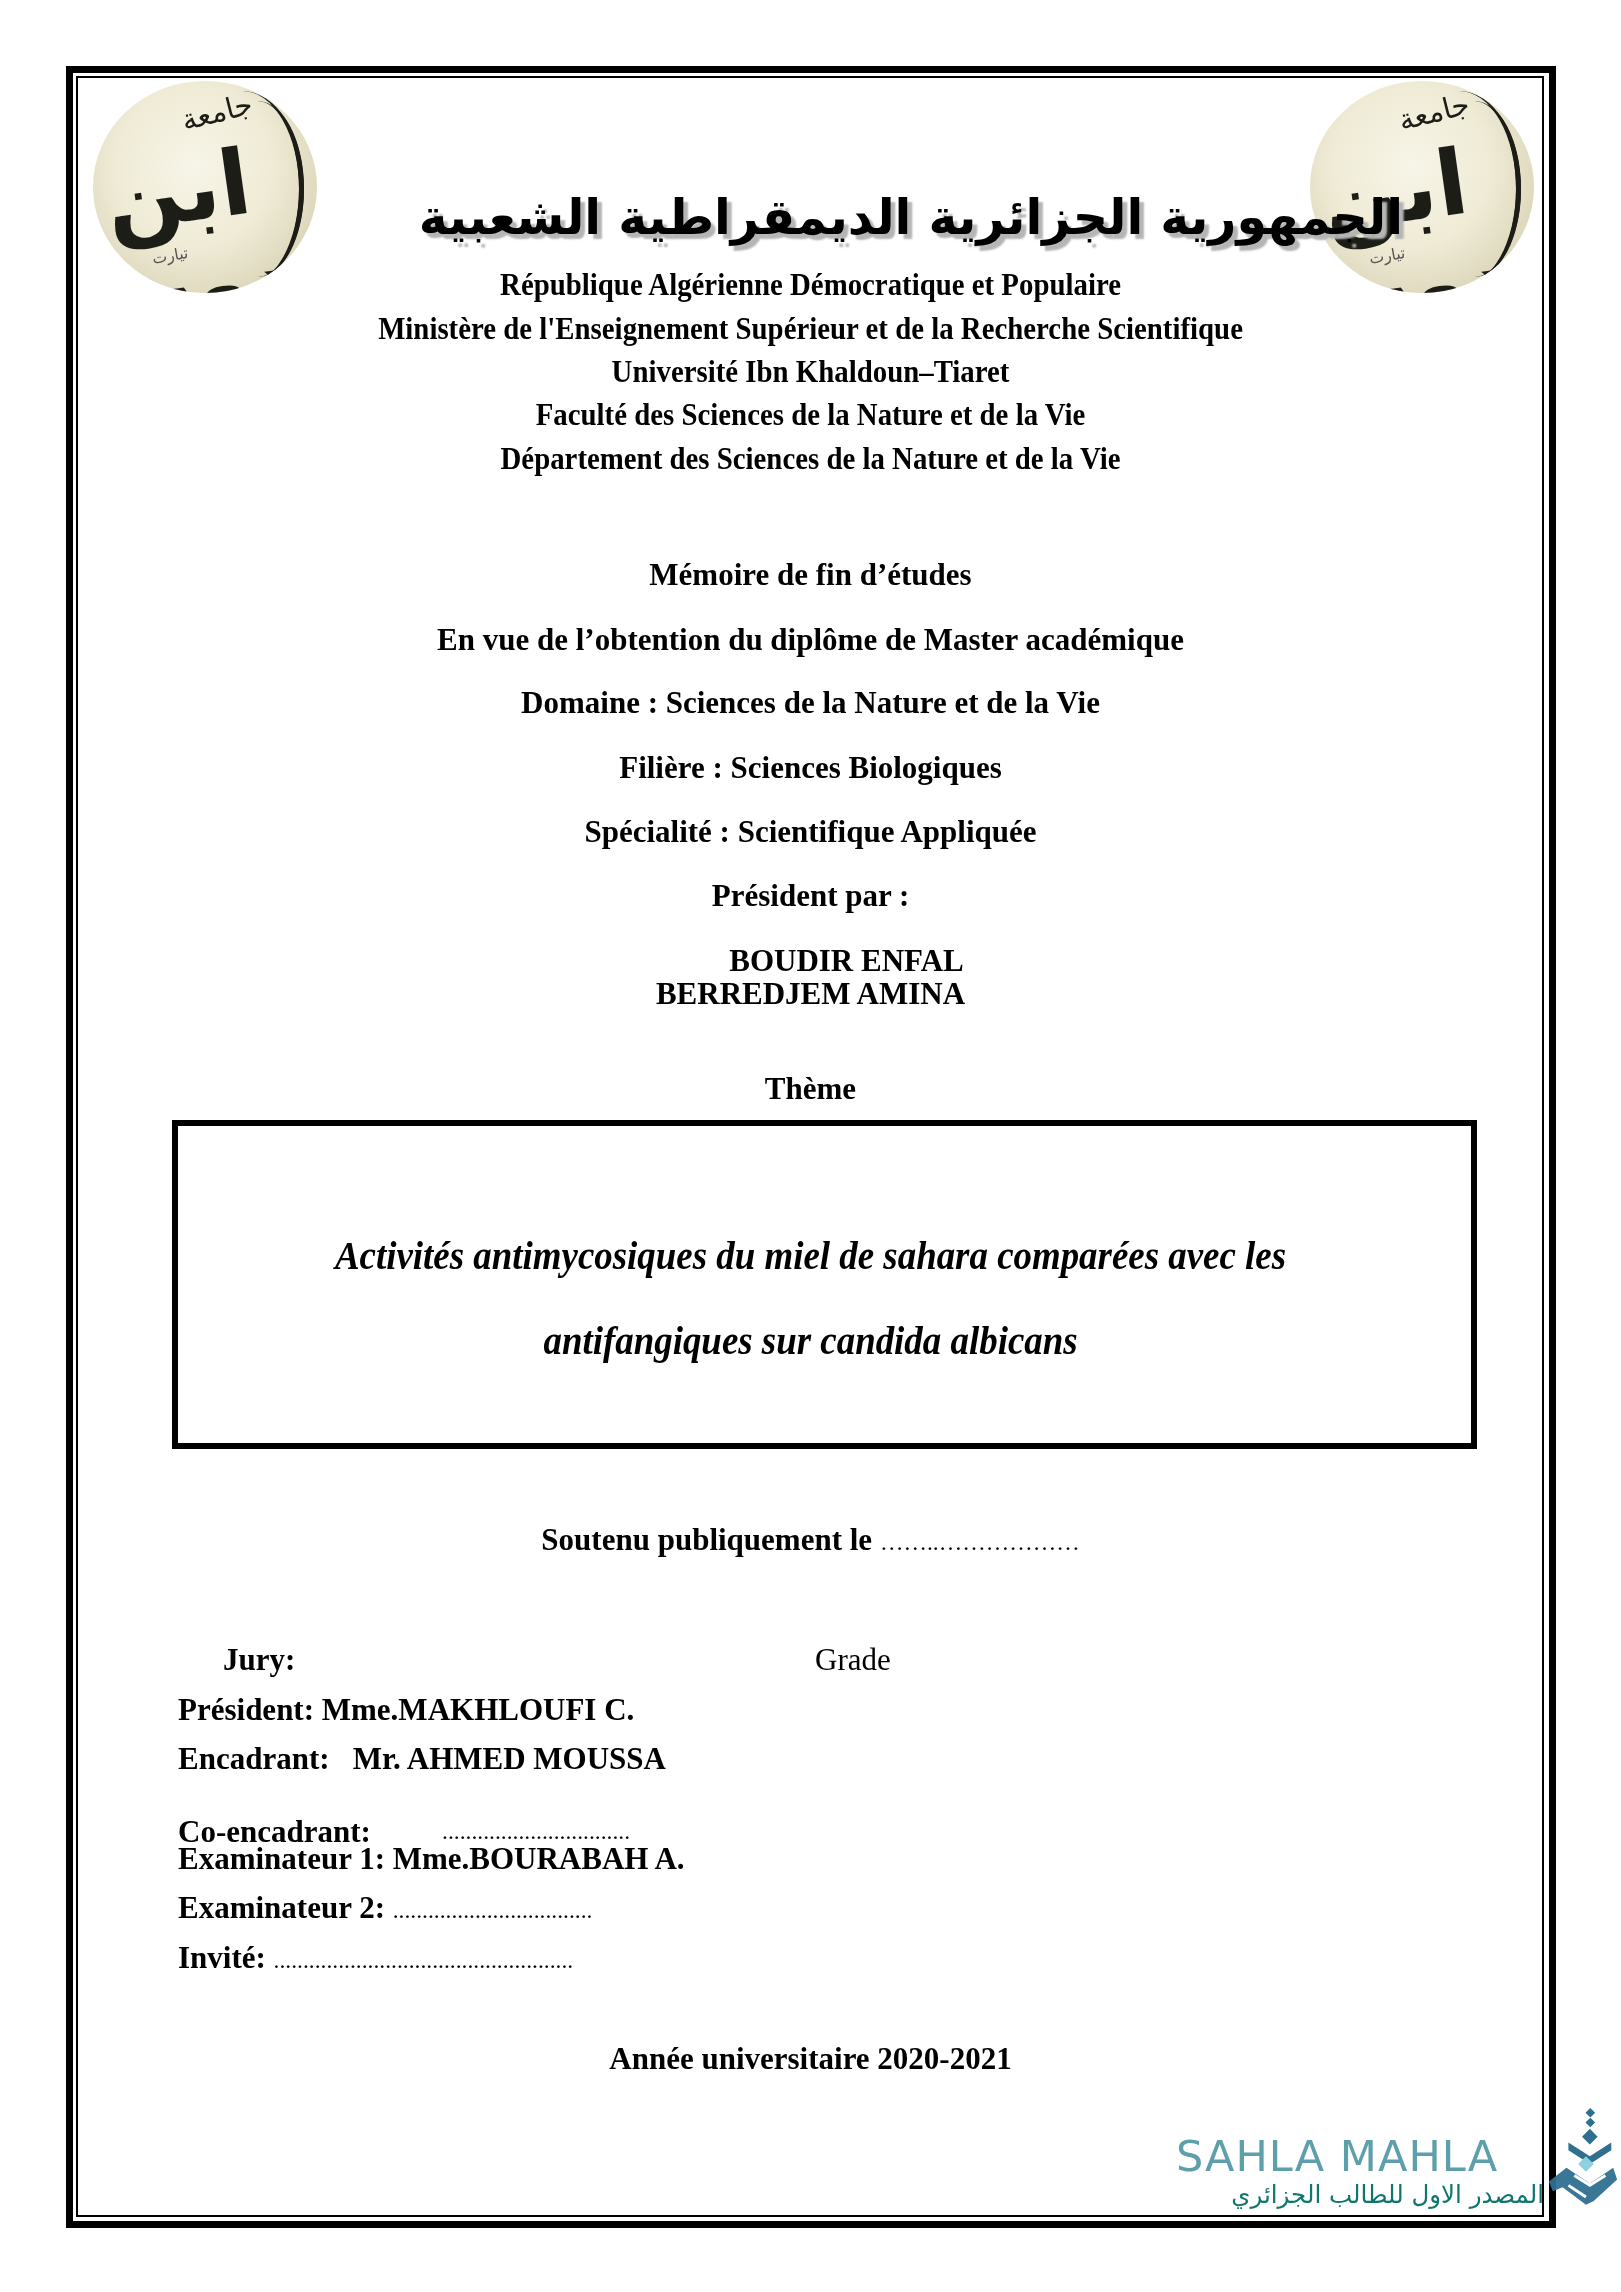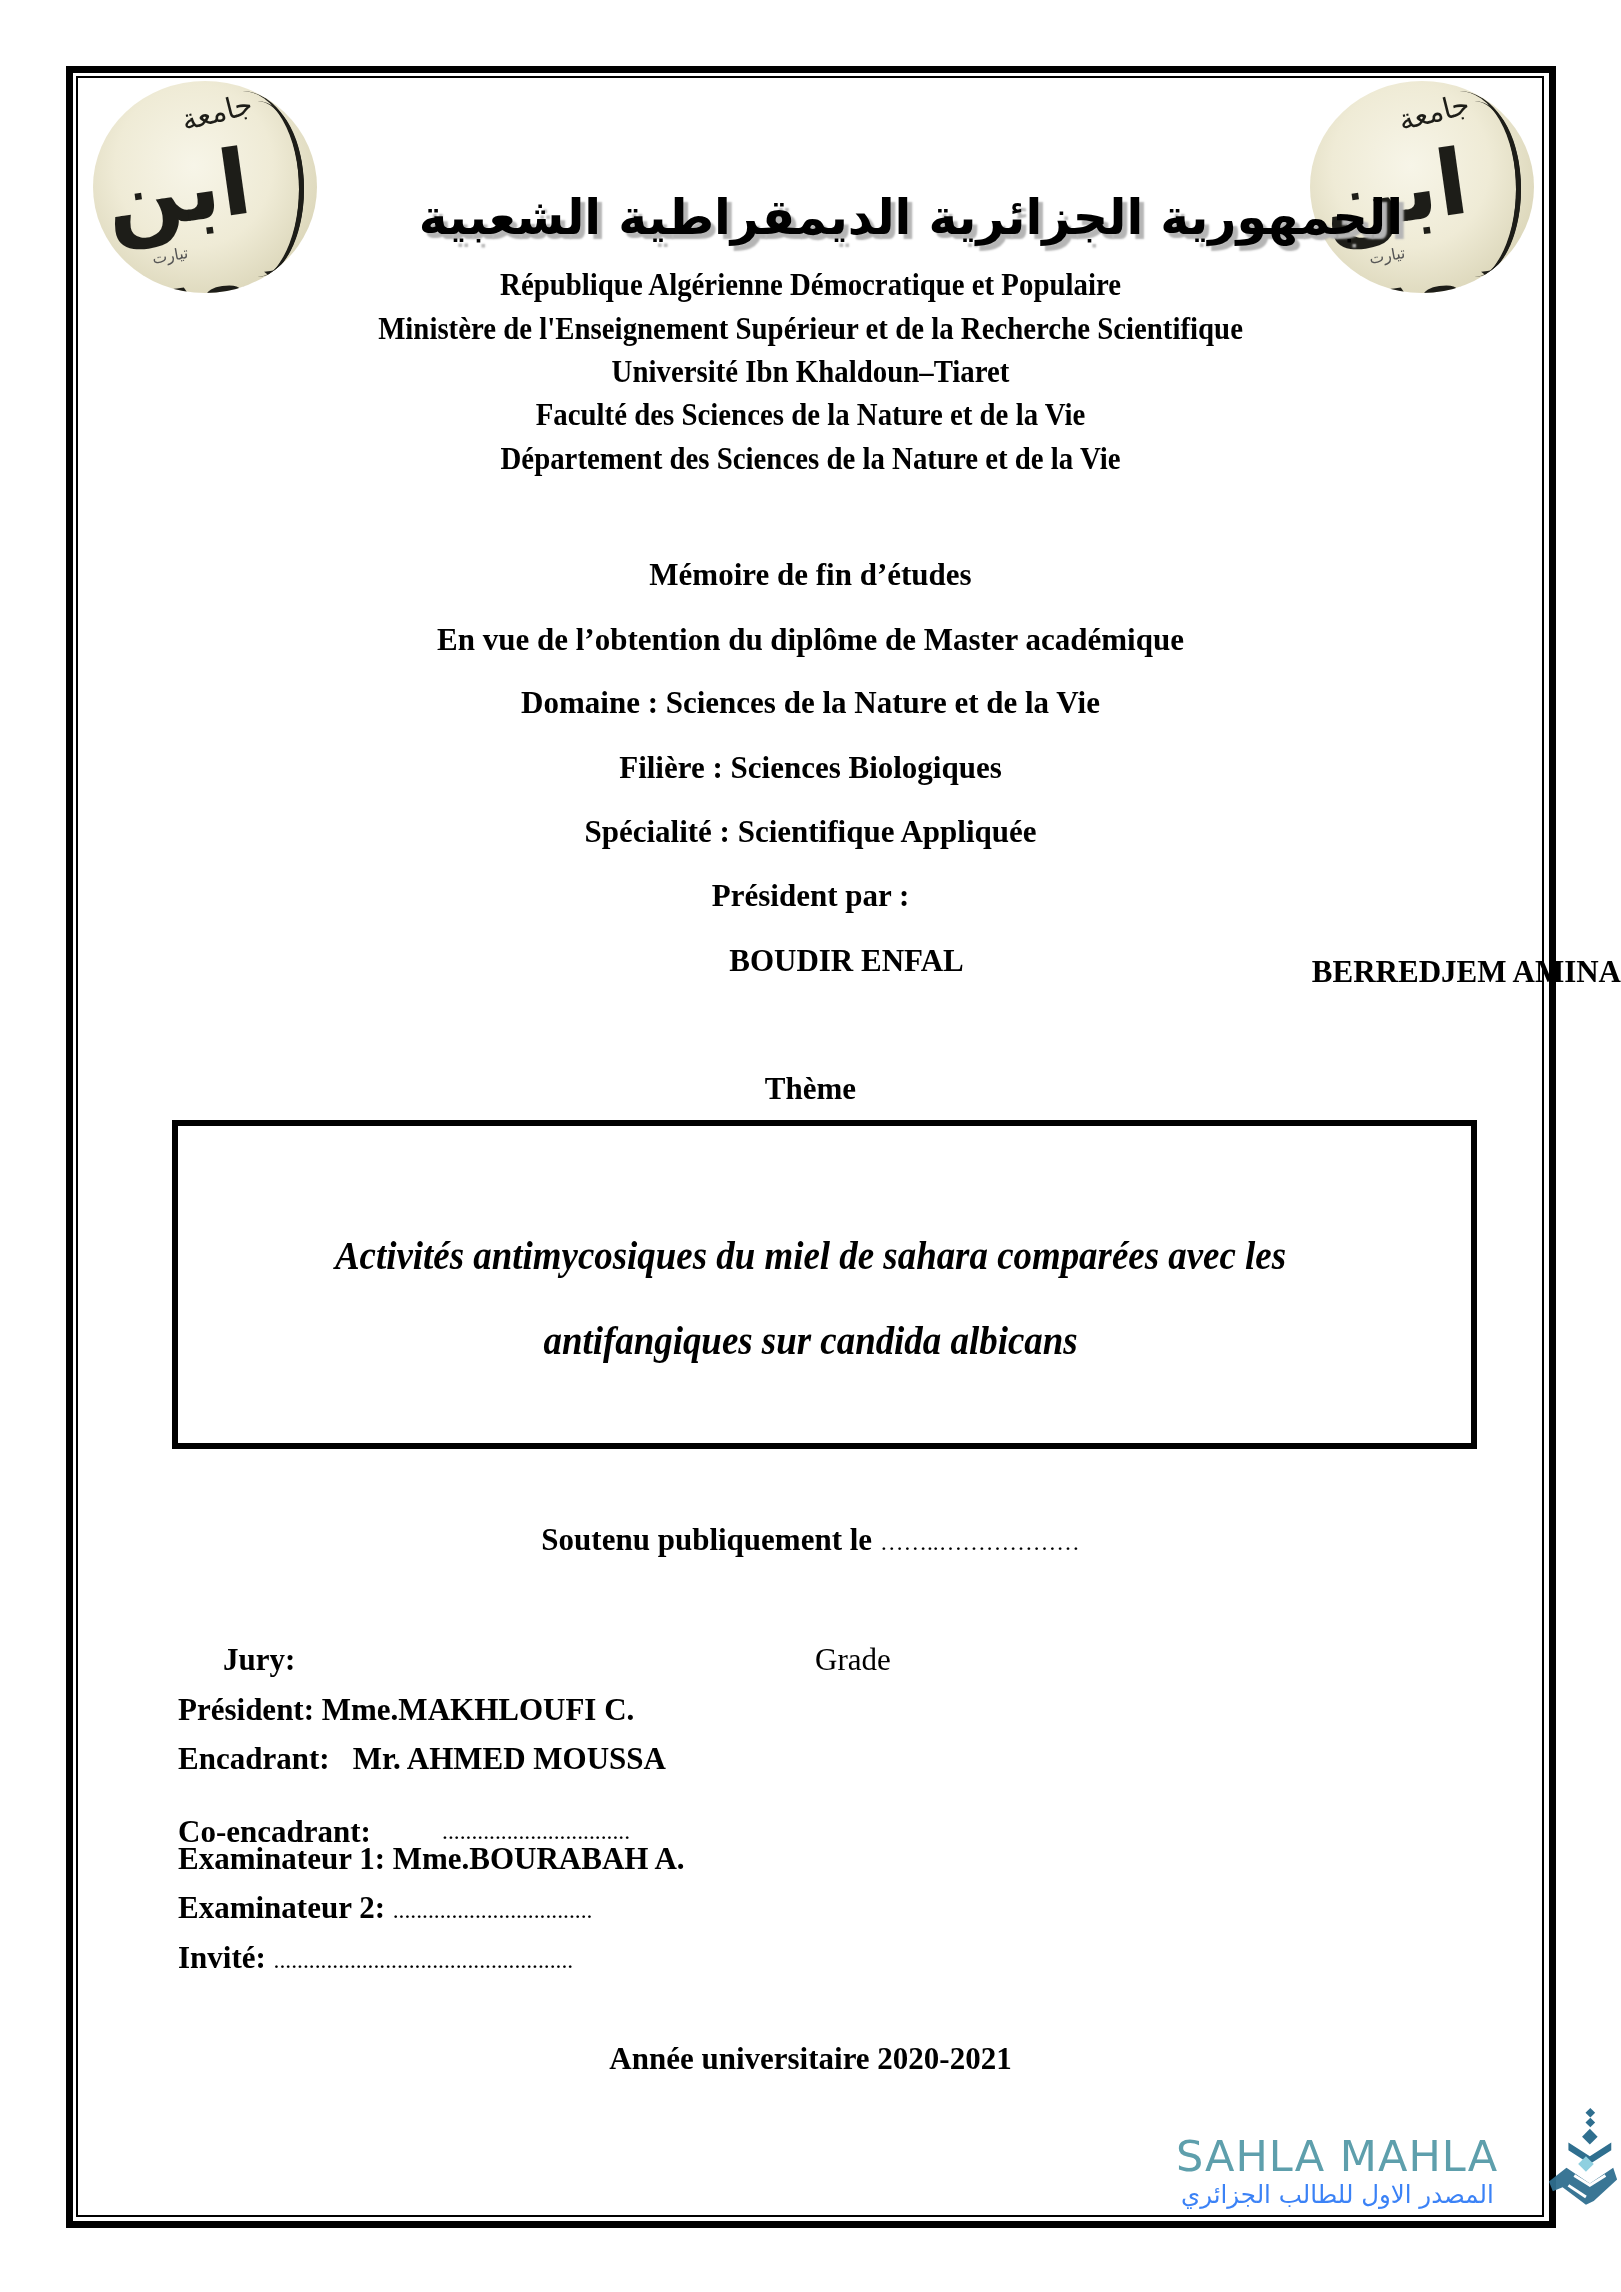--- a/index.html
+++ b/index.html
@@ -25,22 +25,22 @@
   .hdr { transform: scaleX(0.93); transform-origin: 811px 0; }
   .theme-box { position: absolute; left: 172px; top: 1120px; width: 1305px; height: 329px;
                box-sizing: border-box; border: 6.9px solid #000; }
   .theme-line { position: absolute; left: 0; width: 1621px; text-align: center; font-style: italic; font-weight: bold;
                 font-size: 41px; line-height: 51px; white-space: nowrap; transform: scaleX(0.9); transform-origin: 811px 0; }
   .jury-line { position: absolute; left: 178px; font-weight: bold; font-size: 31px; line-height: 39px; white-space: nowrap; }
   .dots { font-weight: normal; font-size: 23.5px; letter-spacing: 0px; }
   .grade { position: absolute; left: 815px; font-weight: normal; font-size: 31px; line-height: 39px; }
   .wm-text { position: absolute; left: 1176px; top: 2132px; font-family: "DejaVu Sans", sans-serif; font-size: 43px;
              line-height: 49px; color: #5e9fac; letter-spacing: 1px; white-space: nowrap; }
-  .wm-sub { position: absolute; left: 1181px; top: 2180px; width: 363px; text-align: left; font-family: "DejaVu Sans", sans-serif;
-            font-size: 24.5px; line-height: 29px; color: #3b82f6; direction: rtl; white-space: nowrap; }
+  .wm-sub { position: absolute; left: 1181px; top: 2180px; width: 363px; text-align: right; font-family: "DejaVu Sans", sans-serif;
+            font-size: 24.5px; line-height: 29px; color: #0f766e; direction: rtl; white-space: nowrap; }
   .wm-icon { position: absolute; left: 1547px; top: 2107px; width: 74px; height: 108px; }
 </style>
 </head>
 <body>
 
 <div class="frame-outer"></div>
 <div class="frame-inner"></div>
 
 <div class="logo" style="left:93px;">
   <div class="stroke" style="left:88px; top:9.8px; width:118px; height:196px;"></div>
@@ -66,21 +66,21 @@
 <div class="center-line hdr" style="top:395px;">Faculté des Sciences de la Nature et de la Vie</div>
 <div class="center-line hdr" style="top:439px;">Département des Sciences de la Nature et de la Vie</div>
 
 <div class="center-line" style="top:555px;">Mémoire de fin d’études</div>
 <div class="center-line" style="top:620px;">En vue de l’obtention du diplôme de Master académique</div>
 <div class="center-line" style="top:683px;">Domaine : Sciences de la Nature et de la Vie</div>
 <div class="center-line" style="top:748px;">Filière : Sciences Biologiques</div>
 <div class="center-line" style="top:812px;">Spécialité : Scientifique Appliquée</div>
 <div class="center-line" style="top:876px;">Président par :</div>
 <div class="center-line" style="top:941px;padding-left:36px;">BOUDIR ENFAL</div>
-<div class="center-line" style="top:952px;text-align:right;">BERREDJEM AMINA</div>
+<div class="center-line" style="top:974px;">BERREDJEM AMINA</div>
 <div class="center-line" style="top:1069px;">Thème</div>
 
 <div class="theme-box"></div>
 <div class="theme-line" style="top:1230px;">Activités antimycosiques du miel de sahara comparées avec les</div>
 <div class="theme-line" style="top:1315px;">antifangiques sur candida albicans</div>
 
 <div class="center-line" style="top:1520px;">
   <span>Soutenu publiquement le</span>
   <span class="dots">……..………………</span>
 </div>

